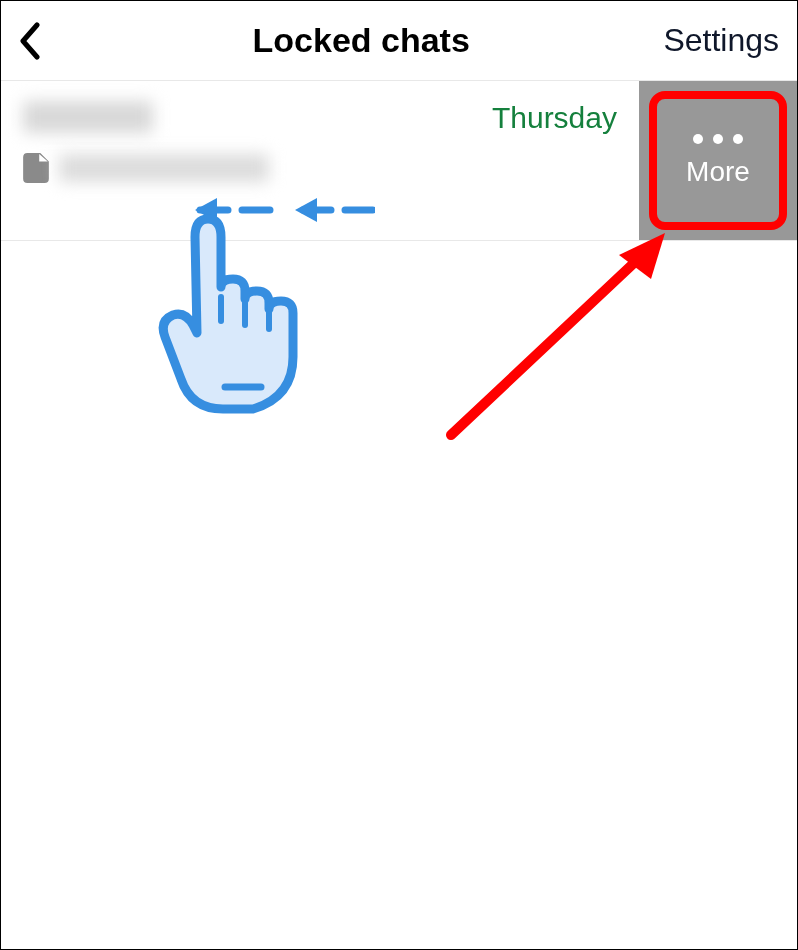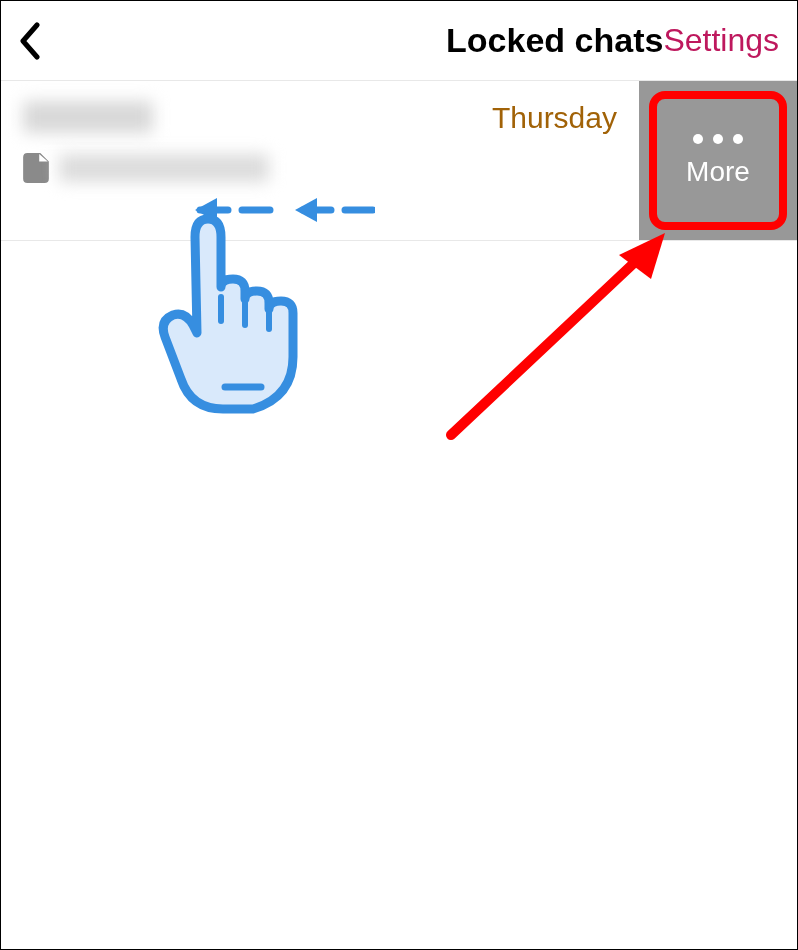--- a/index.html
+++ b/index.html
@@ -27,27 +27,27 @@
     .back-btn {
       width: 40px;
       display: flex;
       align-items: center;
       cursor: pointer;
     }
     .title {
       font-size: 34px;
       font-weight: 600;
       color: #000;
-      text-align: right;
+      text-align: center;
       flex: 1;
     }
     .settings-link {
       font-size: 32px;
       font-weight: 400;
-      color: #be185d;
+      color: #0f172a;
       text-align: center;
       cursor: pointer;
     }
     .chat-row {
       display: flex;
       align-items: stretch;
       border-bottom: 1px solid #e8e8e8;
       height: 160px;
       position: relative;
     }
@@ -65,21 +65,21 @@
     }
     .chat-name-blur {
       width: 130px;
       height: 32px;
       background: #d8d8d8;
       filter: blur(8px);
       border-radius: 4px;
     }
     .chat-date {
       font-size: 30px;
-      color: #a16207;
+      color: #15803d;
       font-weight: 400;
       text-align: right;
     }
     .chat-preview {
       display: flex;
       align-items: center;
       gap: 10px;
       margin-top: 18px;
     }
     .file-icon {

